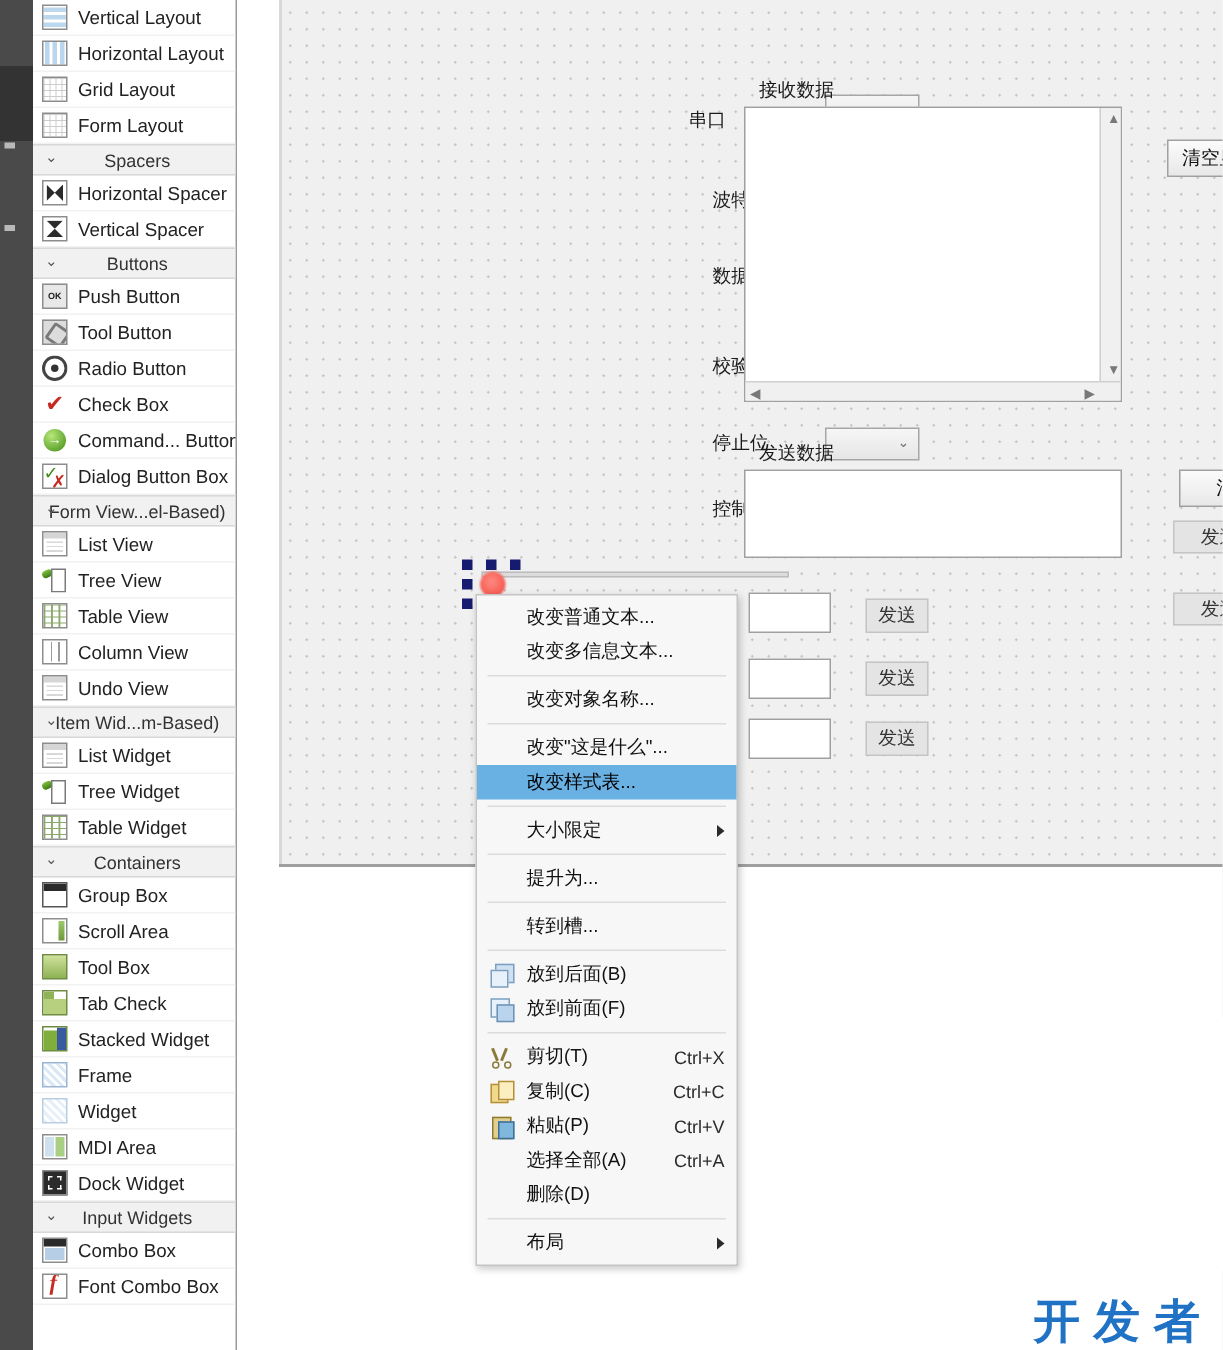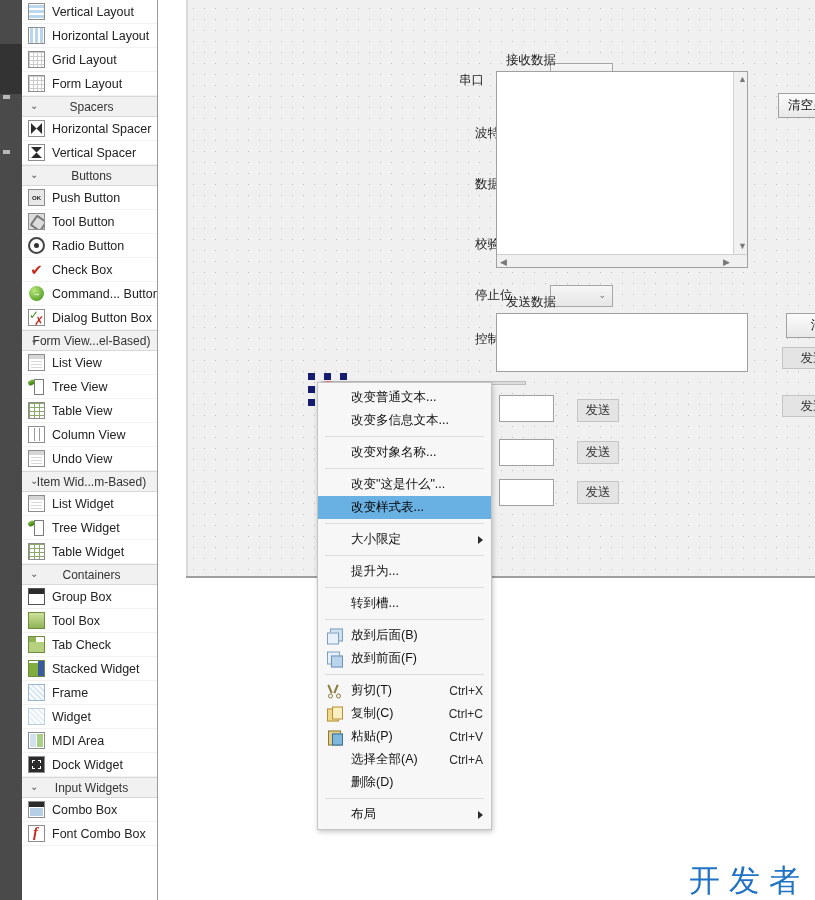--- a/index.html
+++ b/index.html
@@ -217,21 +217,21 @@
     position:absolute; width:7px; height:7px; background:#151b6e; display:block;
   }
   .sel-blob {
     position:absolute; width:17px; height:17px; border-radius:50%;
     background:radial-gradient(circle at 45% 40%, #ff8a82 0%, #f7645a 55%, #e8463c 100%);
     filter: blur(0.6px);
   }
 
   
   #context-menu {
-    position:absolute; left:317px; top:382px; width:175px;
+    position:absolute; left:317px; top:396px; width:175px;
     background:#f7f7f7;
     border:1px solid #c4c4c4;
     box-shadow:1px 2px 5px rgba(0,0,0,.22);
     padding:3px 0;
     font-size:12.5px; color:#111;
   }
   .mi {
     position:relative; height:23px; display:flex; align-items:center;
     padding-left:33px; padding-right:8px; white-space:nowrap;
   }
@@ -269,21 +269,21 @@
       background:#e0cf8f;border:1px solid #8f7a34;}
   .mic-paste::after{content:"";position:absolute;left:5px;top:4px;width:9px;height:10px;
       background:#7fb7dd;border:1px solid #3e6f95;}
 
   
   #watermark {
     position:absolute; right:6px; bottom:4px; text-align:center;
     color:#1f72c4; line-height:1;
     font-family:"Liberation Sans", sans-serif;
   }
-  #wm-cn { font-size:31px; letter-spacing:9px; font-weight:400; display:block; }
+  #wm-cn { font-size:31px; letter-spacing:9px; font-weight:700; display:block; }
   #wm-en { font-size:30px; letter-spacing:0px; display:block; margin-top:-1px; }
 </style>
 </head>
 <body>
 
 <div id="dark-rail">
   <div class="blk" style="top:44px;height:50px;"></div>
   <div class="tick" style="top:95px;"></div>
   <div class="tick" style="top:150px;"></div>
 </div>
@@ -385,20 +385,24 @@
       <span class="wb-ico i-table"></span>
       <span>Table Widget</span>
     </div>
     <div class="wb-group">
       <span class="chev">⌄</span>
       <span class="gl">Containers</span>
     </div>
     <div class="wb-row">
       <span class="wb-ico i-groupbox"></span>
       <span>Group Box</span>
+    </div>
+    <div class="wb-row">
+      <span class="wb-ico i-scroll"></span>
+      <span>Scroll Area</span>
     </div>
     <div class="wb-row">
       <span class="wb-ico i-toolbox"></span>
       <span>Tool Box</span>
     </div>
     <div class="wb-row">
       <span class="wb-ico i-tabw"></span>
       <span>Tab Check</span>
     </div>
     <div class="wb-row">

